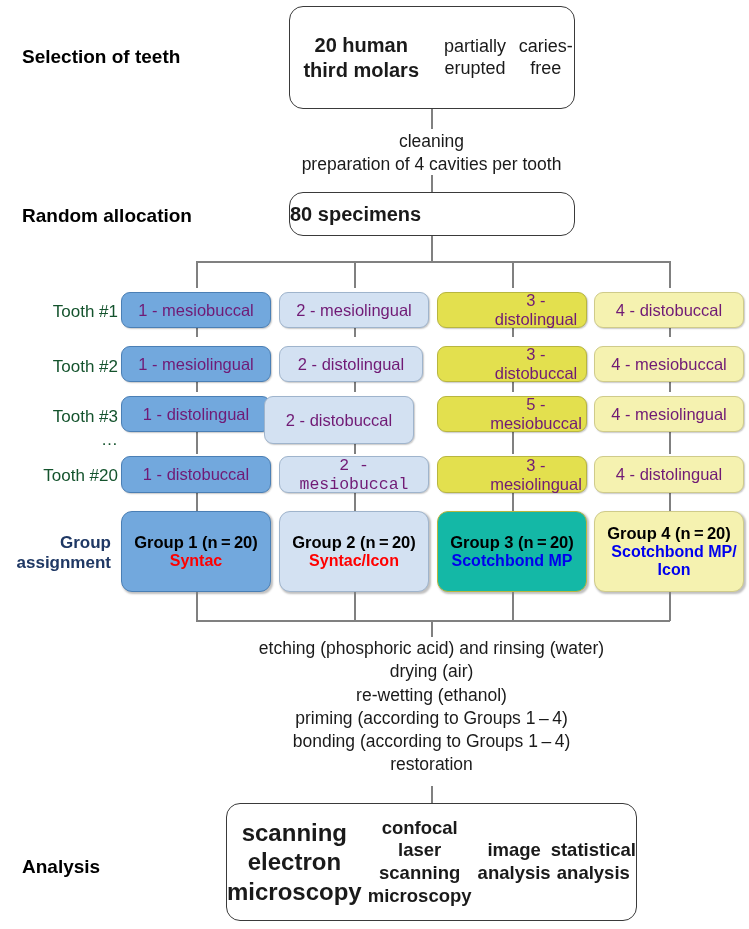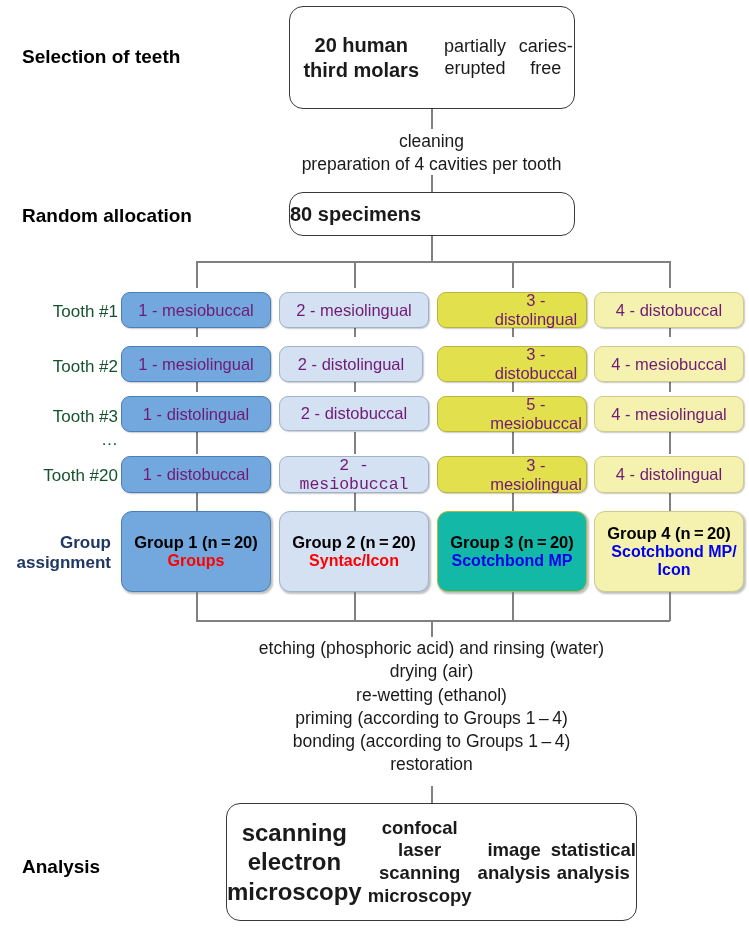--- a/index.html
+++ b/index.html
@@ -191,33 +191,33 @@
     <div class="cell c2" style="left:279px; top:292px; width:150px; height:36px;">2 - mesiolingual</div>
     <div class="cell c3" style="left:437px; top:292px; width:150px; height:36px;">3 - distolingual</div>
     <div class="cell c4" style="left:594px; top:292px; width:150px; height:36px;">4 - distobuccal</div>
 
     <div class="cell c1" style="left:121px; top:346px; width:150px; height:36px;">1 - mesiolingual</div>
     <div class="cell c2" style="left:279px; top:346px; width:144px; height:36px;">2 - distolingual</div>
     <div class="cell c3" style="left:437px; top:346px; width:150px; height:36px;">3 - distobuccal</div>
     <div class="cell c4" style="left:594px; top:346px; width:150px; height:36px;">4 - mesiobuccal</div>
 
     <div class="cell c1" style="left:121px; top:396px; width:150px; height:36px;">1 - distolingual</div>
-    <div class="cell c2" style="left:279px; top:396px; width:150px; height:35px;">2 - distobuccal</div>
+    <div class="cell c2" style="left:264px; top:396px; width:150px; height:48px;">2 - distobuccal</div>
     <div class="cell c3" style="left:437px; top:396px; width:150px; height:36px;">5 - mesiobuccal</div>
     <div class="cell c4" style="left:594px; top:396px; width:150px; height:36px;">4 - mesiolingual</div>
 
     <div class="cell c1" style="left:121px; top:456px; width:150px; height:37px;">1 - distobuccal</div>
     <div class="cell c2" style="left:279px; top:456px; width:150px; height:37px;font-family:Liberation Mono, monospace;">2 - mesiobuccal</div>
     <div class="cell c3" style="left:437px; top:456px; width:150px; height:37px;">3 - mesiolingual</div>
     <div class="cell c4" style="left:594px; top:456px; width:150px; height:37px;">4 - distolingual</div>
   </div>
 
   <div class="gbox" style="left:121px; top:511px; width:150px; height:81px; background:#72a8dd; border-color:#4a7fb5;">
     <div class="gtitle">Group 1 (n = 20)</div>
-    <div class="gsub red">Groups</div>
+    <div class="gsub red">Syntac</div>
   </div>
 
   <div class="gbox" style="left:279px; top:511px; width:150px; height:81px; background:#d3e1f2; border-color:#9fb4cc;">
     <div class="gtitle">Group 2 (n = 20)</div>
     <div class="gsub red">Syntac/Icon</div>
   </div>
 
   <div class="gbox" style="left:437px; top:511px; width:150px; height:81px; background:#14b8a6; border-color:#b8b63f;">
     <div class="gtitle">Group 3 (n = 20)</div>
     <div class="gsub blue">Scotchbond MP</div>

